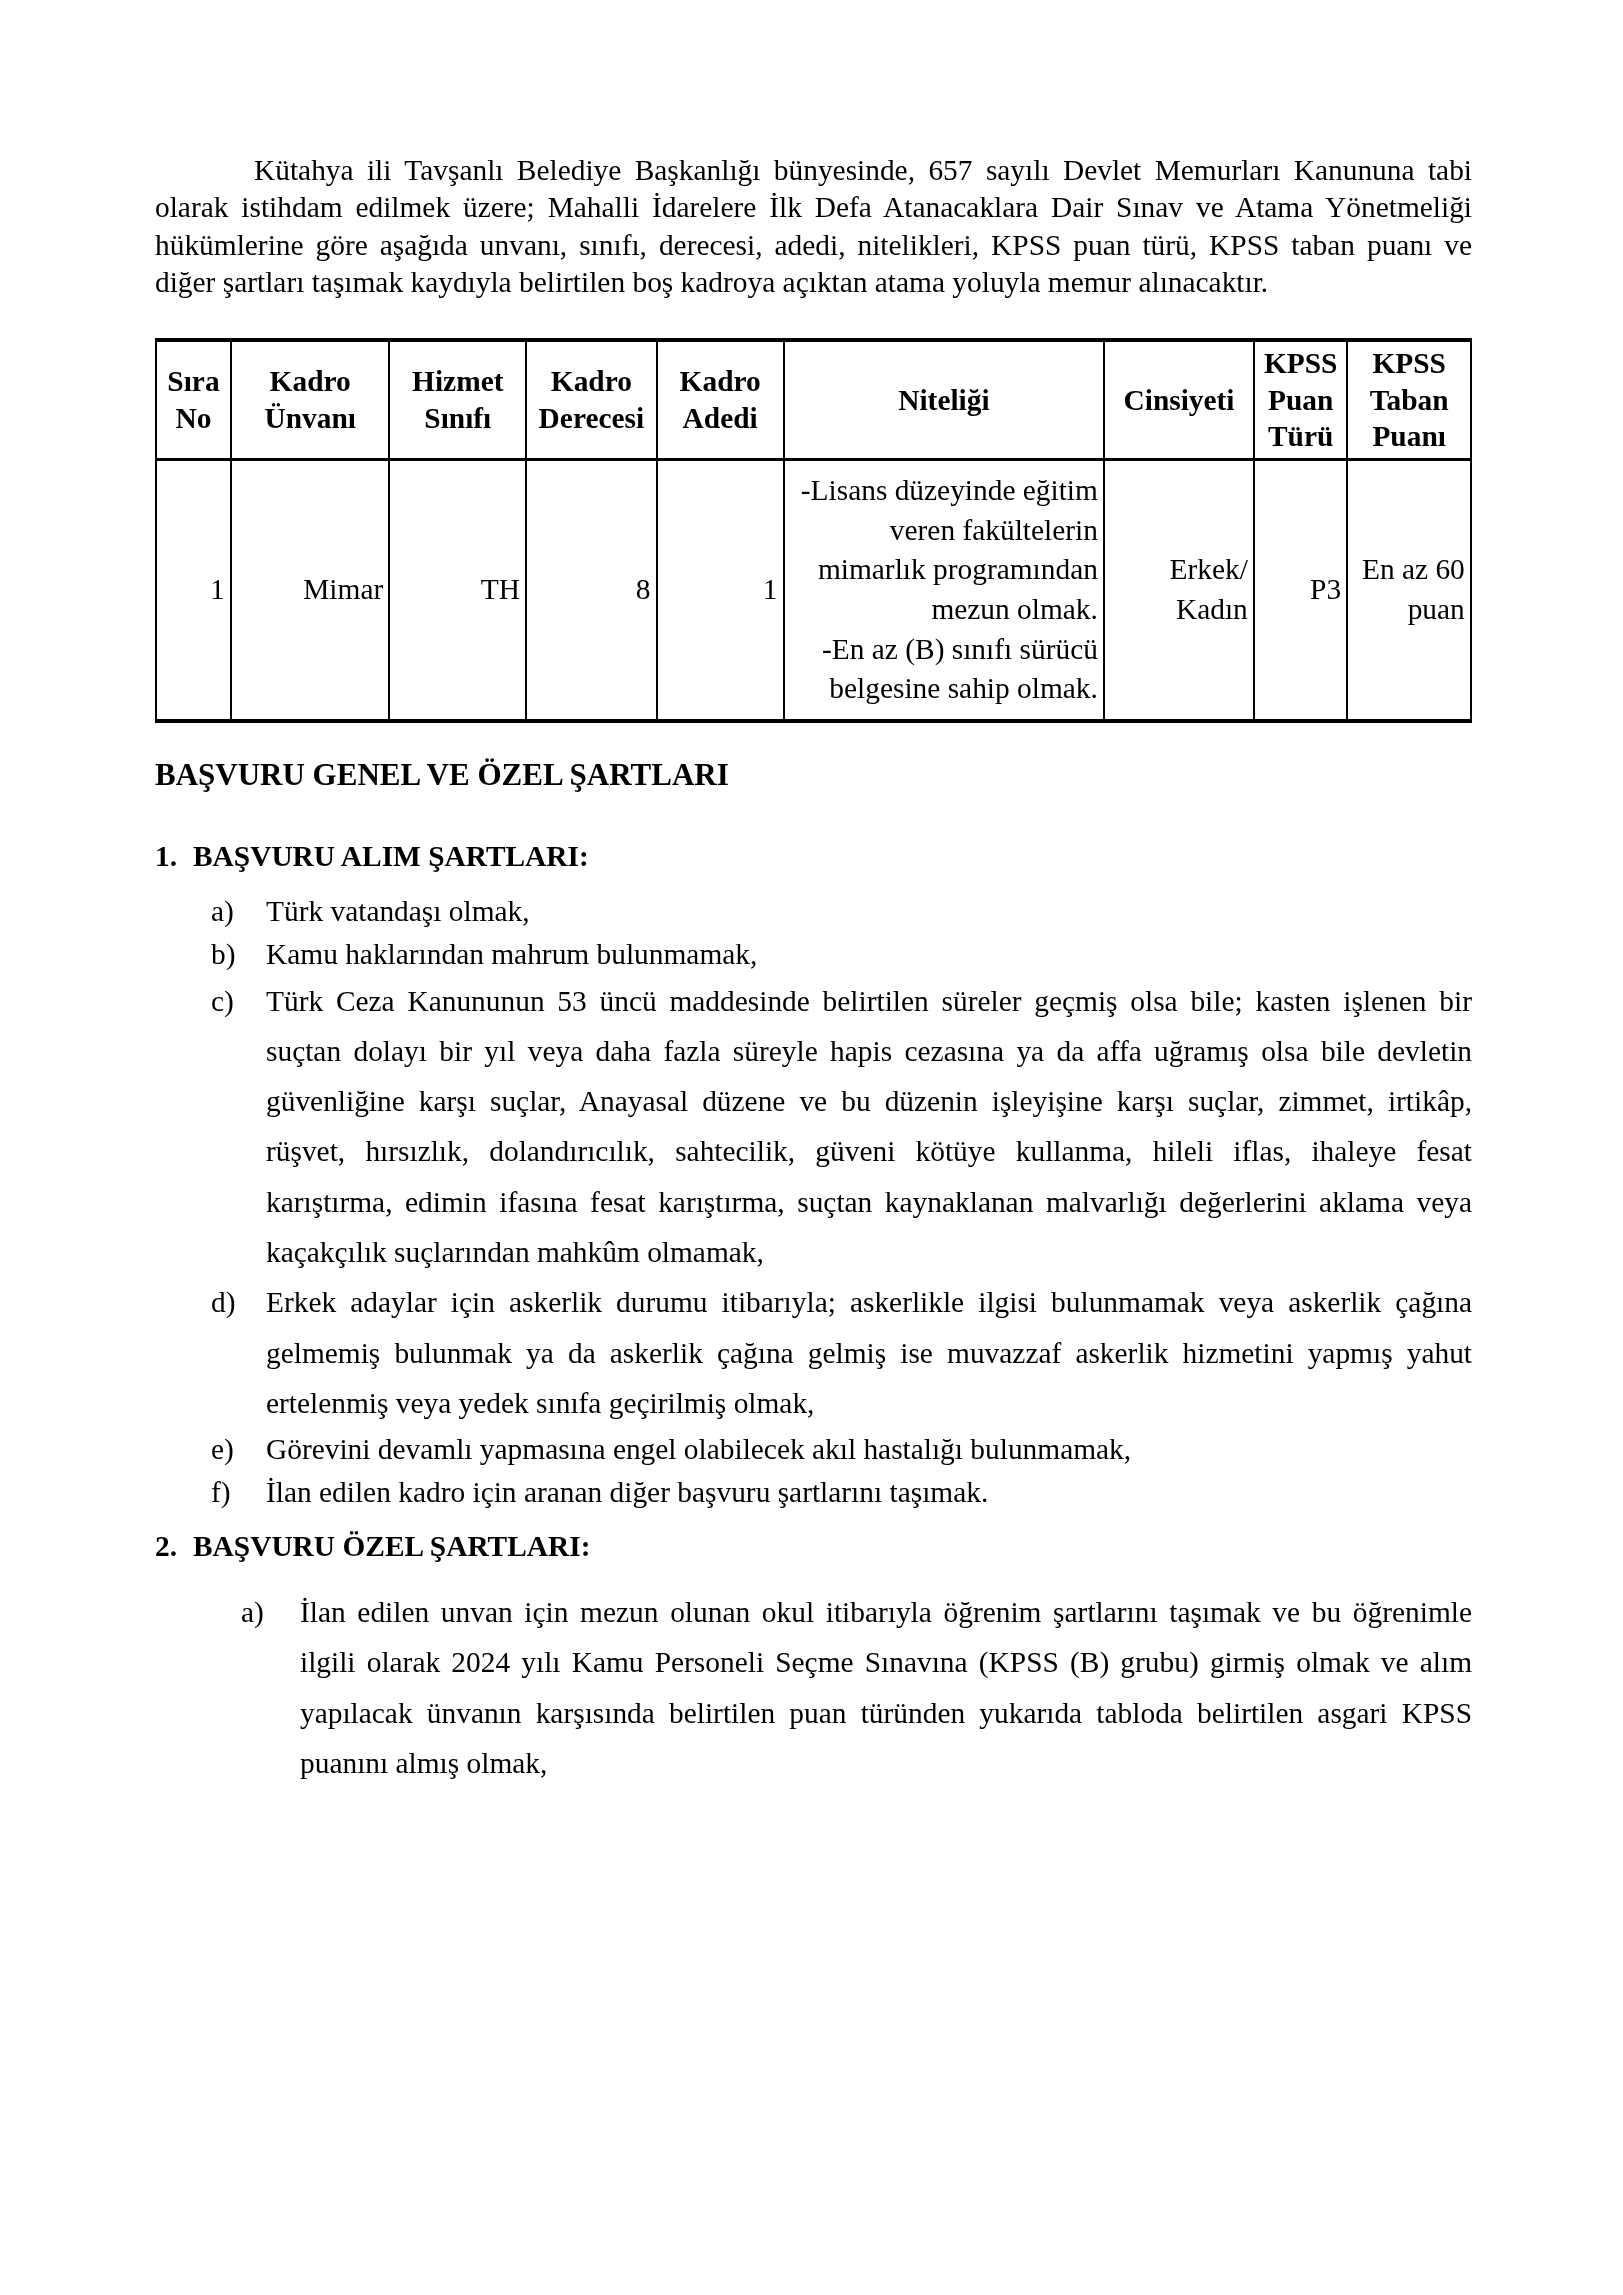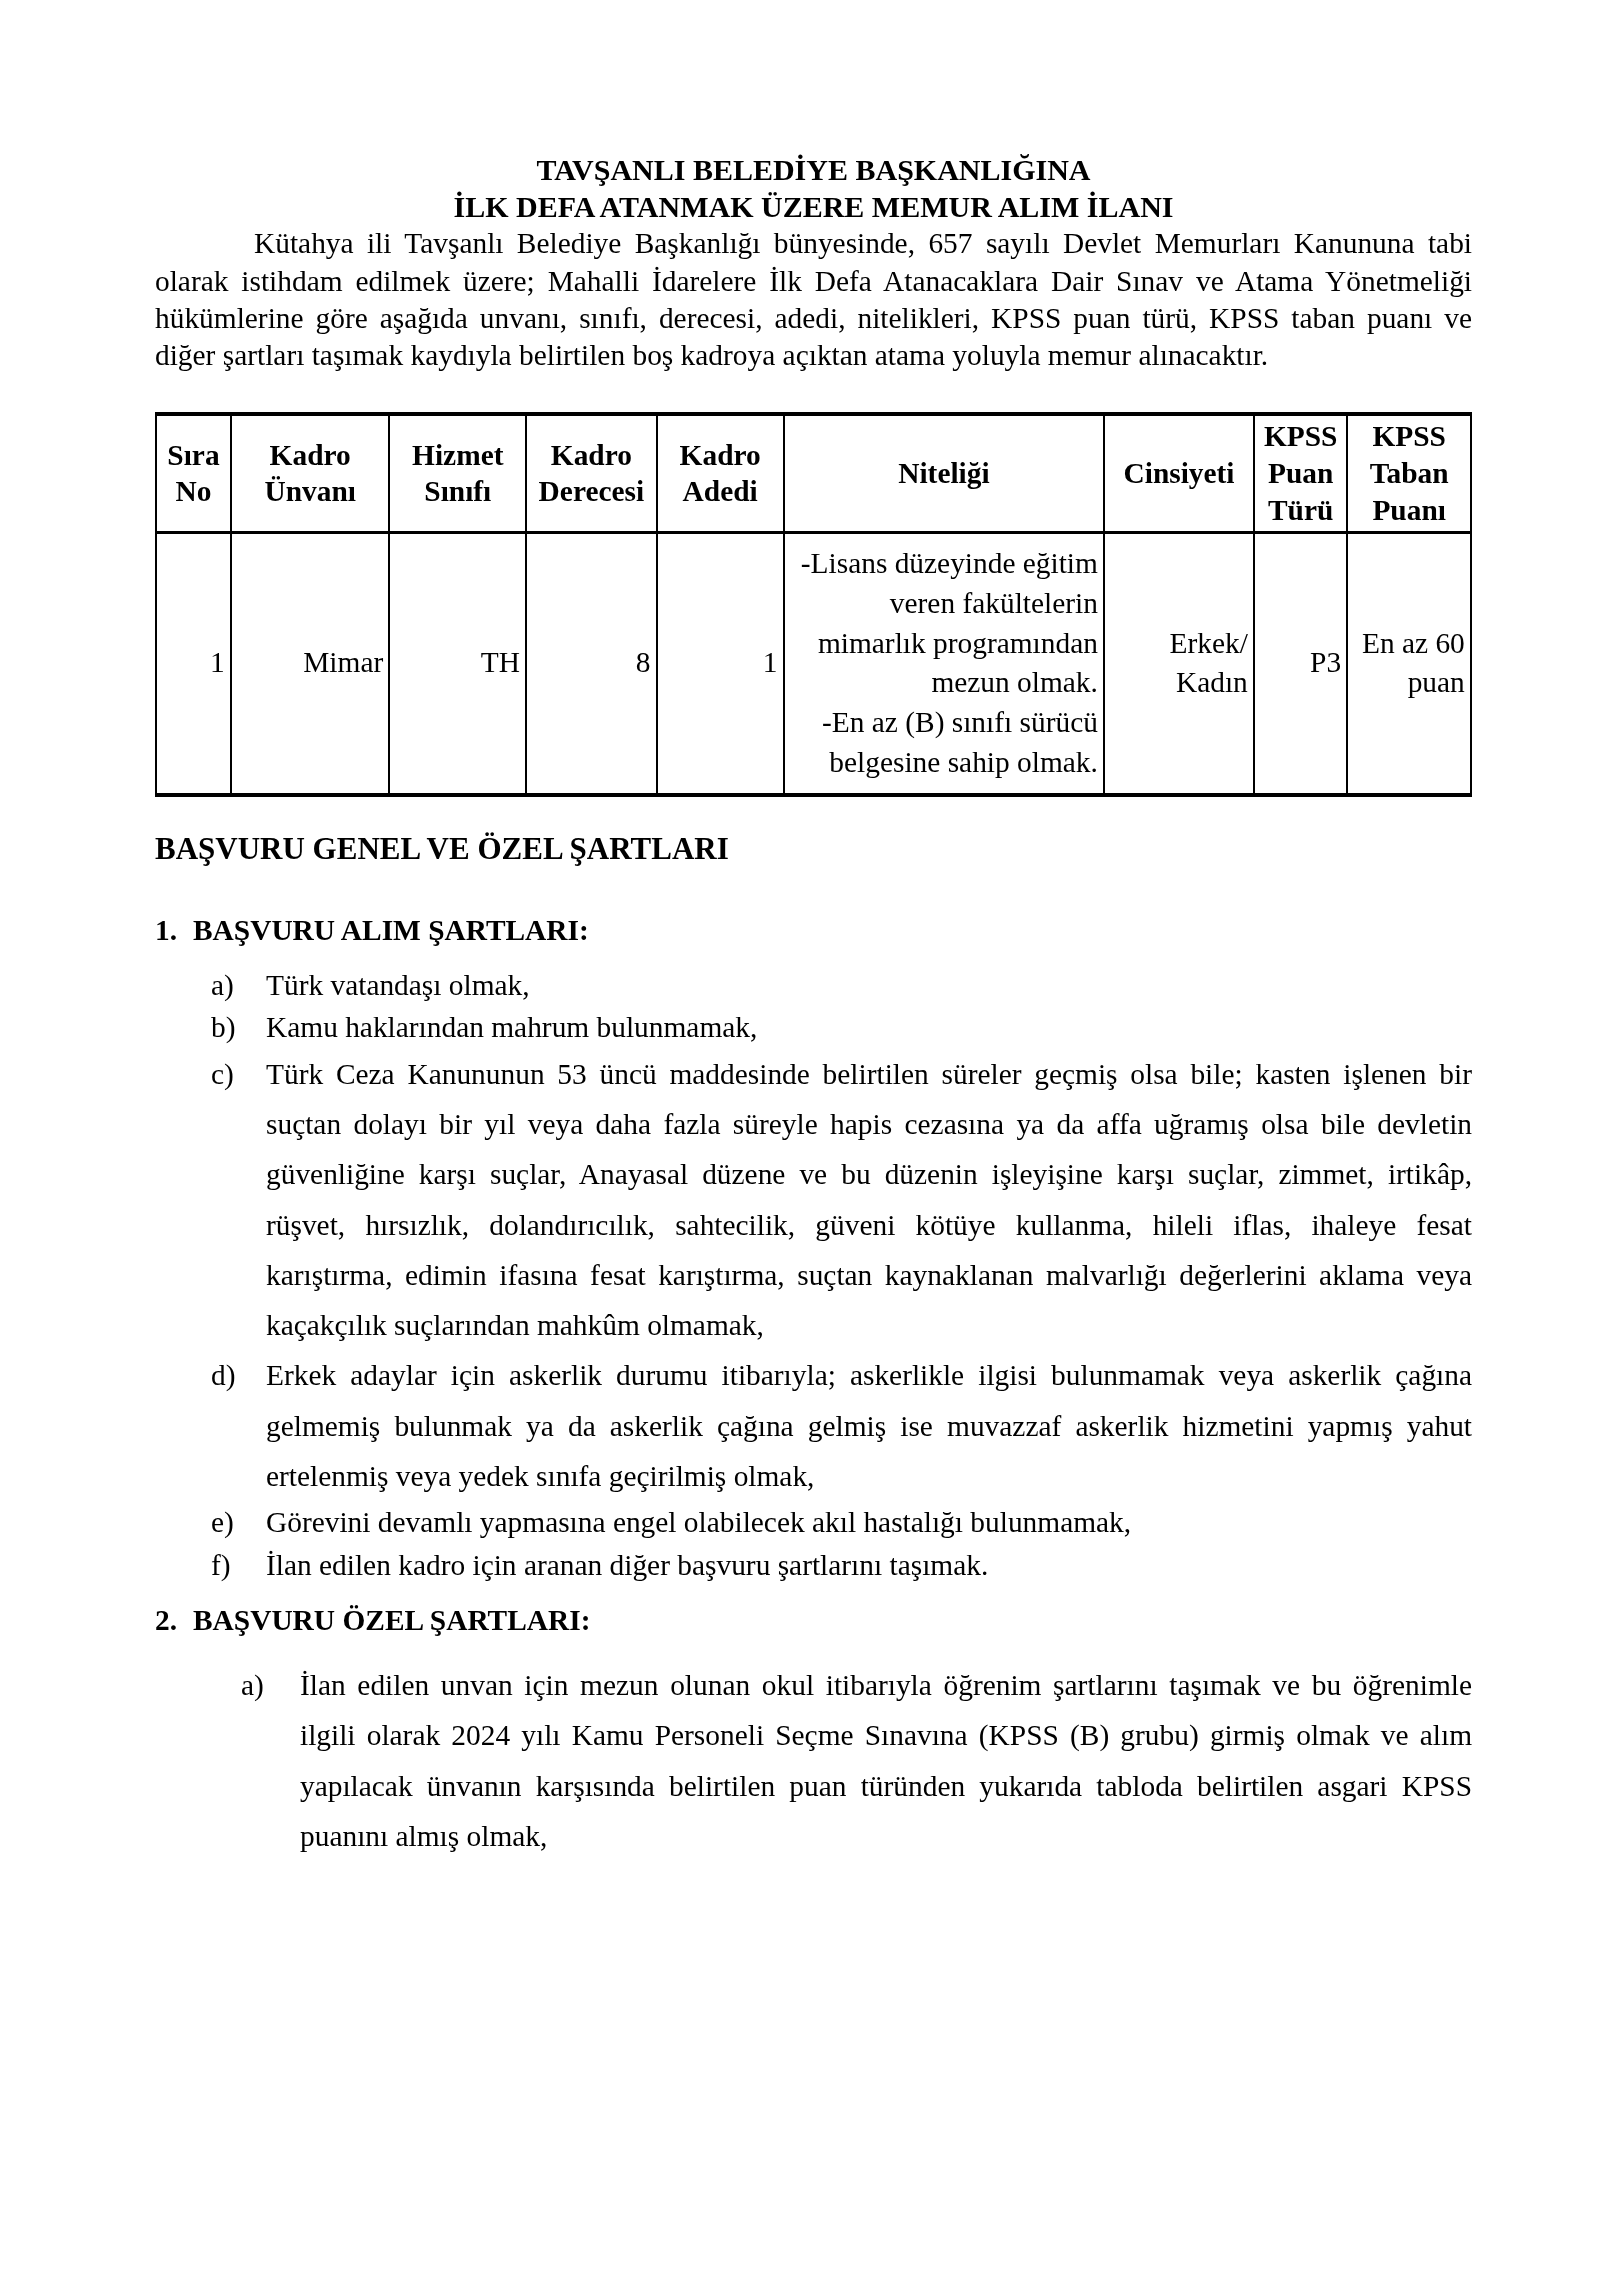--- a/index.html
+++ b/index.html
@@ -48,24 +48,20 @@
 
   .special-list { margin-top:23.6px; }
   .special-list .cond-item { margin-left:86px; }
   .special-list .cond-item .label { flex:0 0 47px; }
 </style>
 </head>
 <body>
 
 <div class="page">
 
-  <header class="doc-title">
-    <div>TAVŞANLI BELEDİYE BAŞKANLIĞINA</div>
-    <div>İLK DEFA ATANMAK ÜZERE MEMUR ALIM İLANI</div>
-  </header>
 
   <p class="intro">Kütahya ili Tavşanlı Belediye Başkanlığı bünyesinde, 657 sayılı Devlet Memurları Kanununa tabi olarak istihdam edilmek üzere; Mahalli İdarelere İlk Defa Atanacaklara Dair Sınav ve Atama Yönetmeliği hükümlerine göre aşağıda unvanı, sınıfı, derecesi, adedi, nitelikleri, KPSS puan türü, KPSS taban puanı ve diğer şartları taşımak kaydıyla belirtilen boş kadroya açıktan atama yoluyla memur alınacaktır.</p>
 
   <table class="kadro">
     <colgroup>
       <col style="width:5.7%">
         <col style="width:12.05%">
         <col style="width:10.4%">
       <col style="width:9.92%">
         <col style="width:9.67%">

